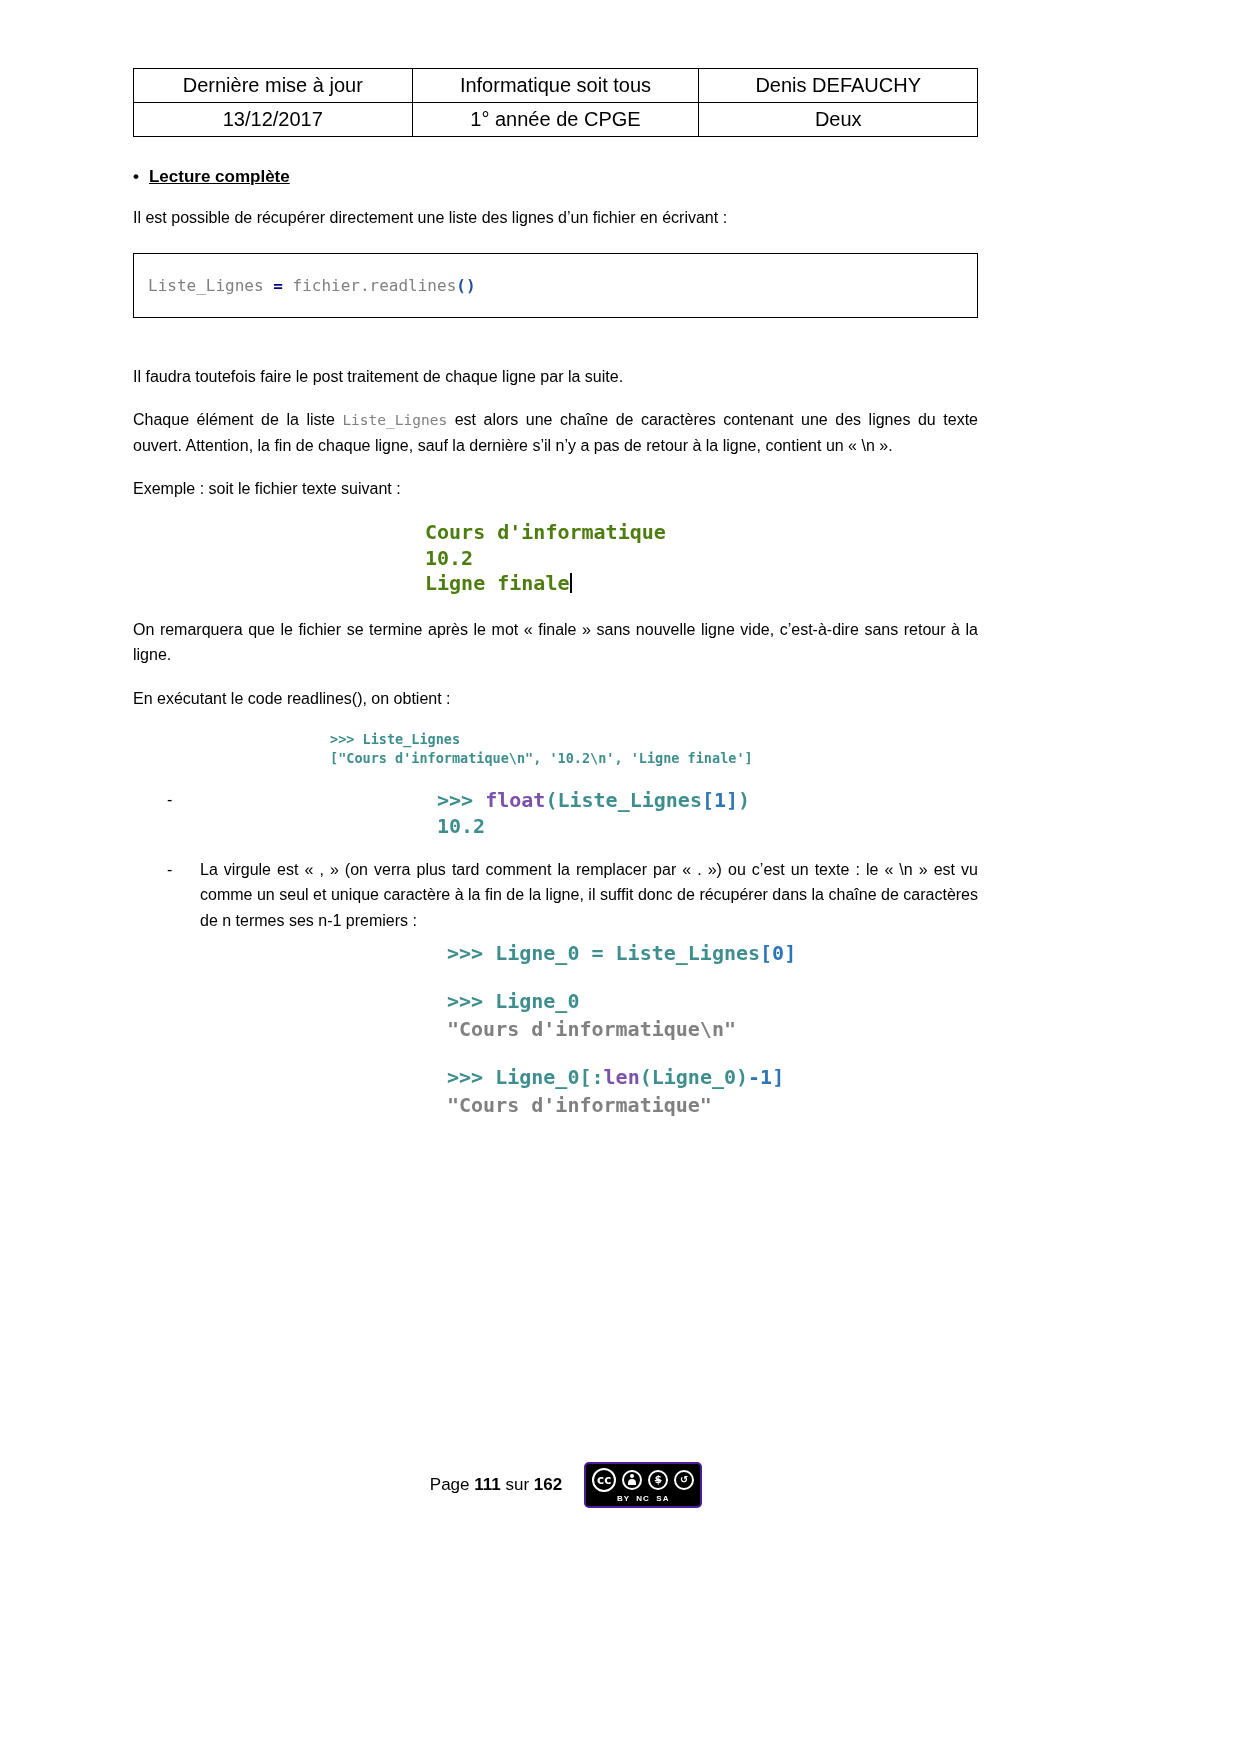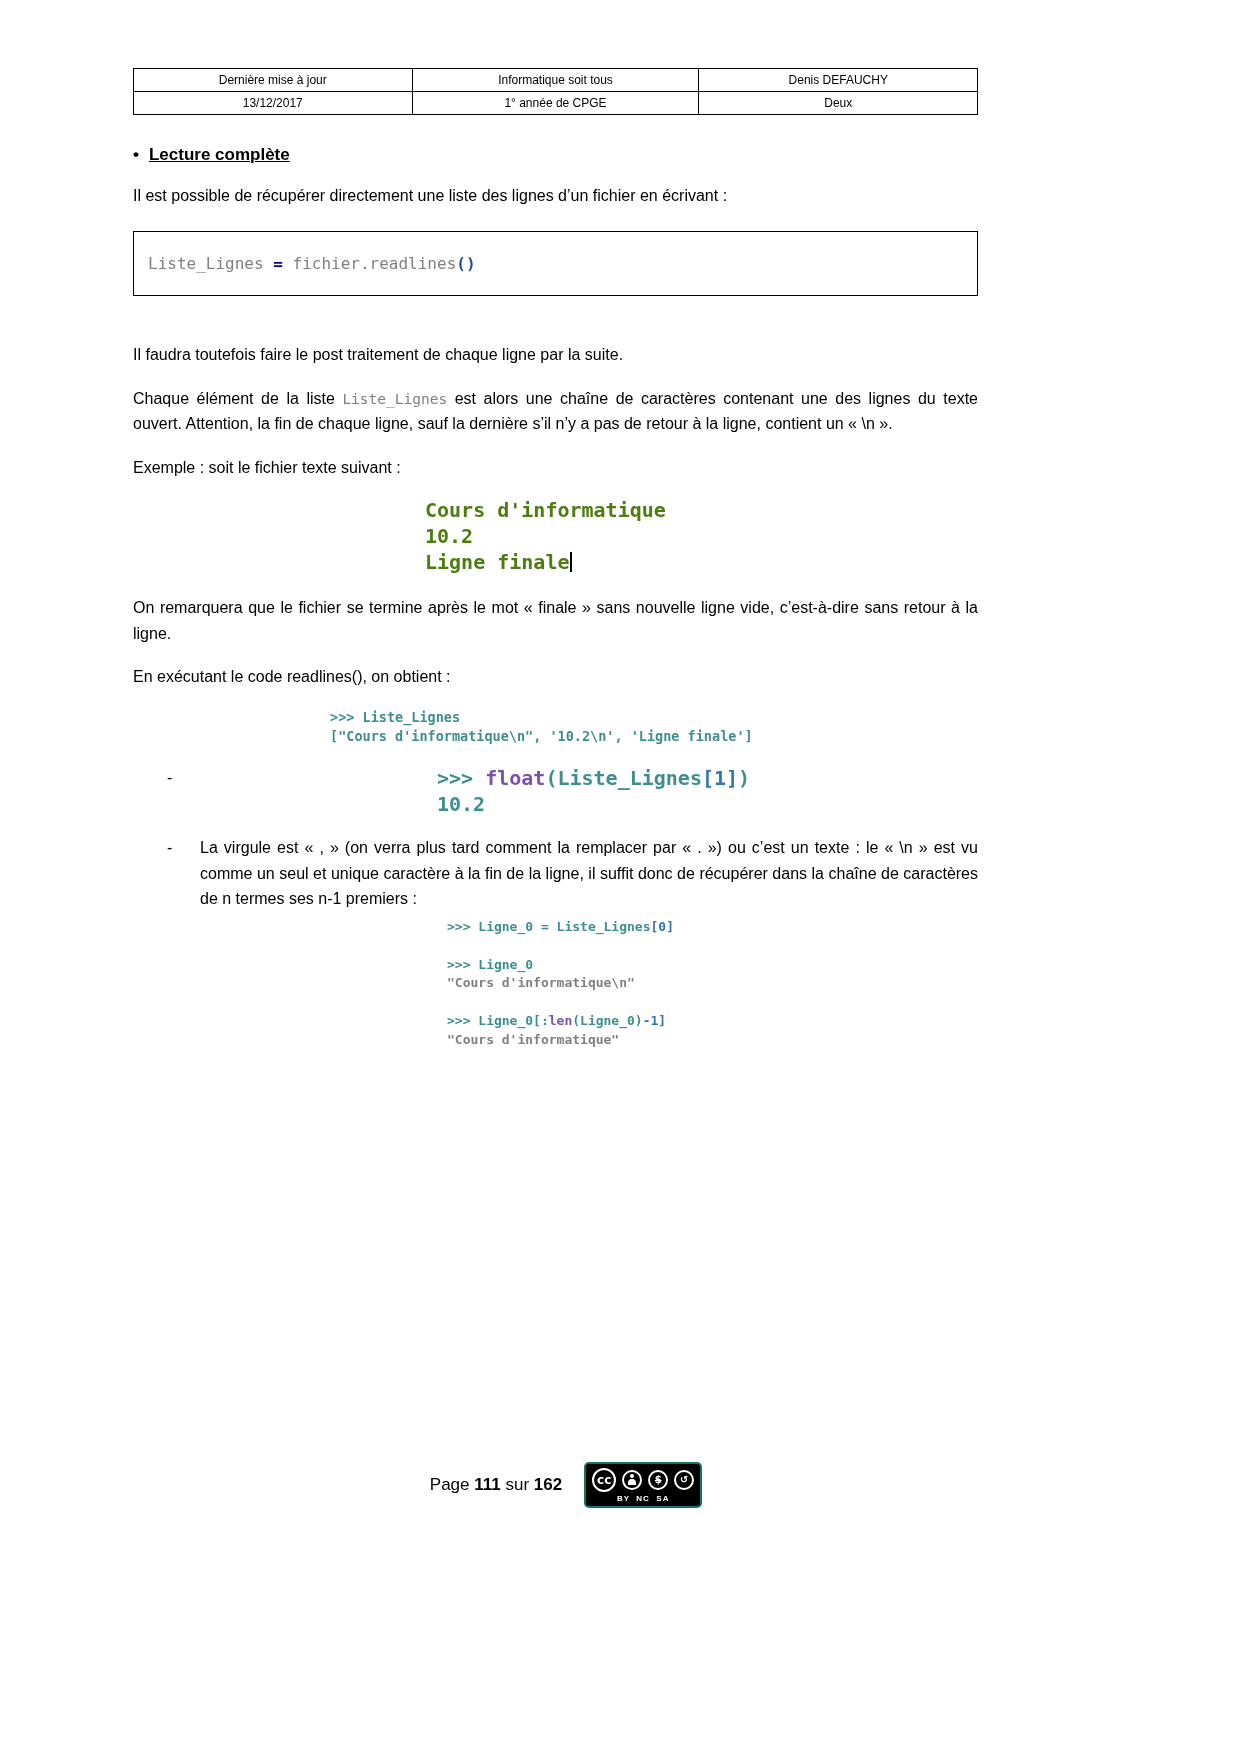--- a/index.html
+++ b/index.html
@@ -14,21 +14,21 @@
   }
   .content {
     position:absolute;
     left:133px; top:68px;
     width:845px;
   }
   
   table.header-table {
     width:100%;
     border-collapse:collapse;
-    font-size:12px;
+    font-size:20px;
   }
   table.header-table td {
     border:1px solid #000;
     text-align:center;
     padding:3px 4px;
     line-height:1.35;
   }
   td.col1 { width:33%; }
   td.col2 { width:34%; }
   td.col3 { width:33%; }
@@ -101,21 +101,21 @@
     font-family:"DejaVu Sans Mono", monospace;
     font-size:20px;
     font-weight:bold;
     color:#3E8E8E;
     line-height:1.3;
     white-space:pre;
   }
   .console-mid {
     margin:6px 0 0 314px;
     font-family:"DejaVu Sans Mono", monospace;
-    font-size:13px;
+    font-size:20px;
     font-weight:bold;
     color:#3E8E8E;
     line-height:1.4;
     white-space:pre;
   }
   .console-mid + .console-mid { margin-top:20px; }
   .tok-teal   { color:#3E8E8E; }
   .tok-purple { color:#7B52AB; }
   .tok-blue   { color:#2E75B6; }
   .tok-gray   { color:#808080; }
@@ -146,21 +146,21 @@
   }
   .page-counter {
     font-size:17px;
     white-space:pre;
   }
   .page-counter .num { font-weight:bold; }
 
   .cc-badge {
     width:118px; height:46px;
     background:#000;
-    border:2px solid #0f766e;
+    border:2px solid #4c1d95;
     border-radius:5px;
     display:flex;
     flex-direction:column;
     align-items:center;
     justify-content:center;
     gap:2px;
   }
   .cc-icons { display:flex; align-items:center; gap:6px; }
   .cc-circle {
     width:20px; height:20px;

